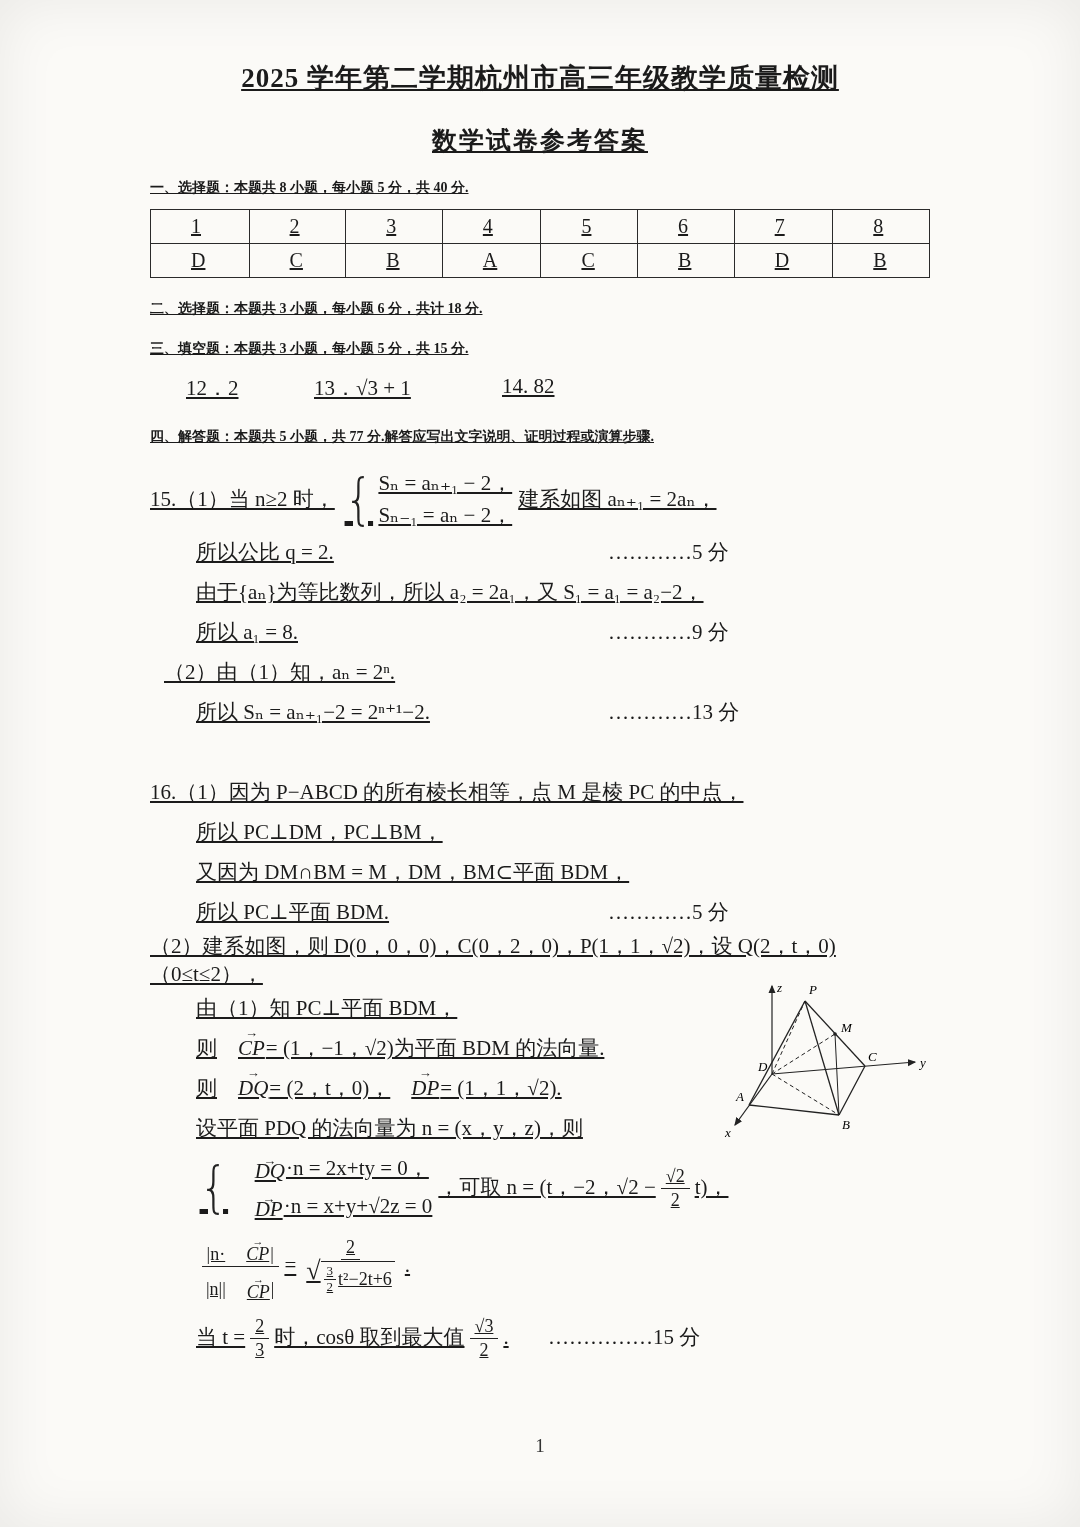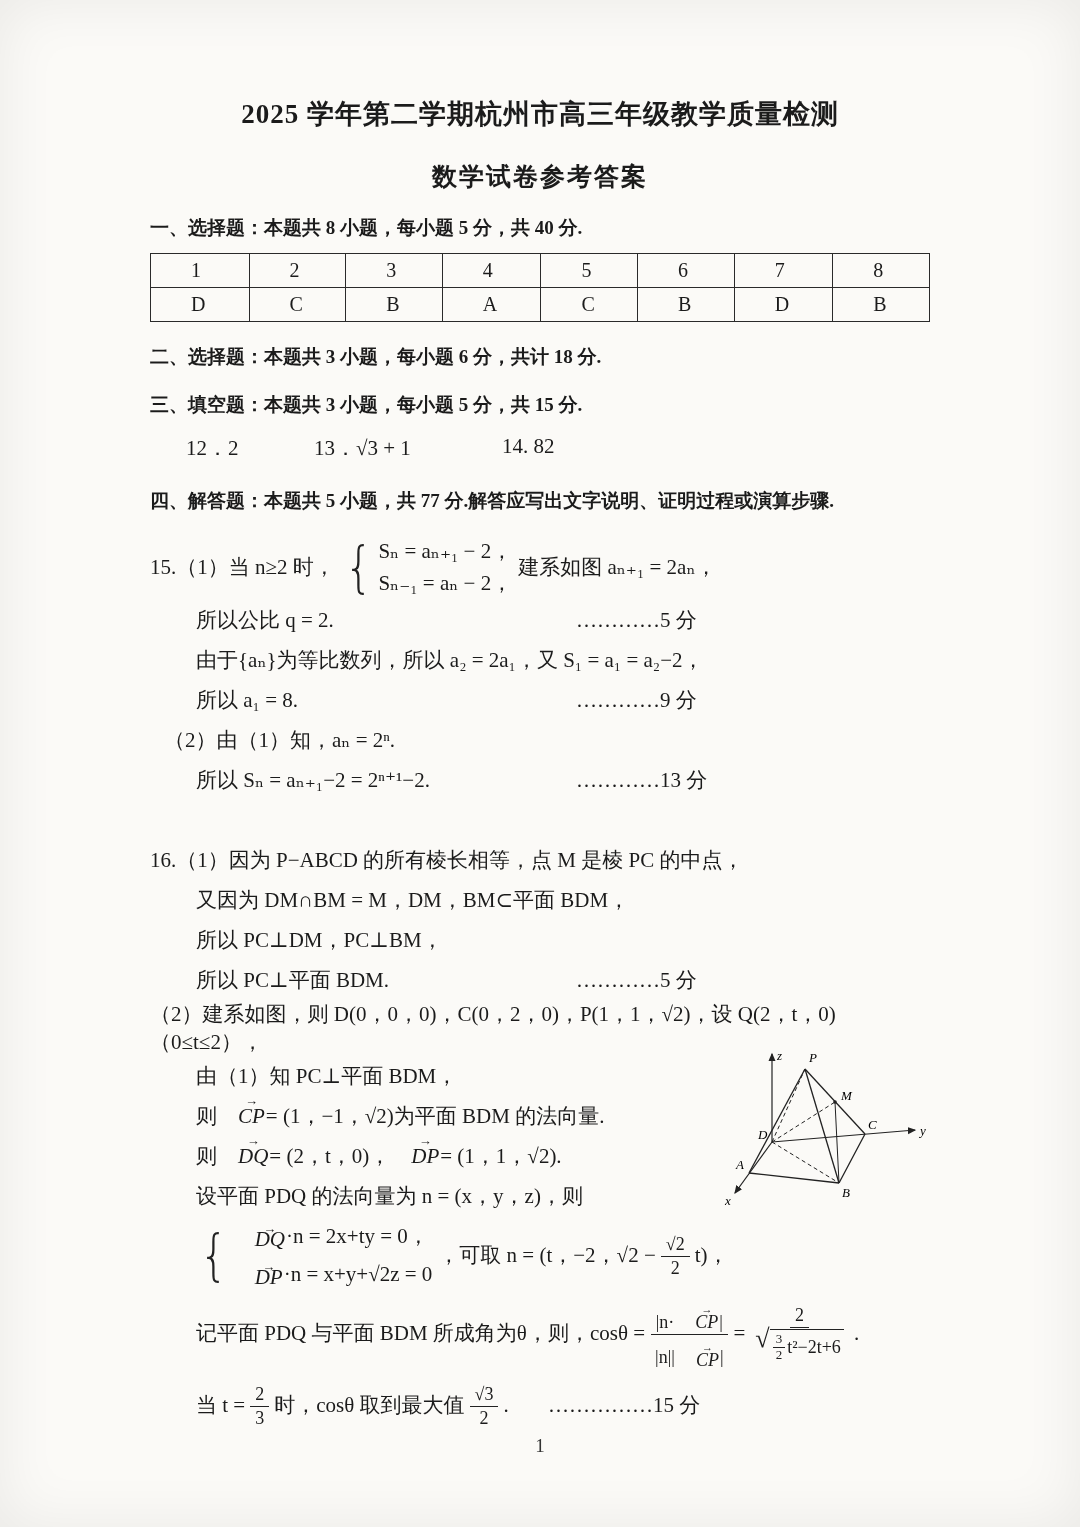--- a/index.html
+++ b/index.html
@@ -2,42 +2,43 @@
 <html><head>
 <meta charset="utf-8">
 <style>
   * { margin:0; padding:0; box-sizing:border-box; }
   html,body { width:1080px; background:#d9d9d6; }
   body { font-family:"Liberation Serif","DejaVu Serif",serif; color:#1b1b1b; }
   .page {
     position:relative; width:1080px; height:1527px; margin:0 auto;
     background:#fbfaf7; overflow:hidden;
     box-shadow: inset 0 0 60px rgba(0,0,0,0.07);
-    padding:96px 150px 0 150px;
+    padding:60px 150px 0 150px;
+    text-decoration:underline;
   }
   .doc-title { text-align:center; font-size:27px; font-weight:bold; letter-spacing:1px; }
   .doc-subtitle { text-align:center; font-size:25px; font-weight:bold; margin-top:28px; letter-spacing:2px; }
 
-  .sec-head { font-size:19px; font-weight:bold; margin-top:22px; }
+  .sec-head { font-size:14px; font-weight:bold; margin-top:22px; }
 
   table.ans-table { width:100%; border-collapse:collapse; margin-top:12px; }
   table.ans-table td {
     border:1.4px solid #2a2a2a; height:34px; text-align:left;
     font-size:20px; padding-left:40px;
   }
 
   .ans-row { font-size:21px; margin-top:16px; padding-left:36px; display:flex; }
   .ans-row .ans-item-1 { width:128px; }
   .ans-row .ans-item-2 { width:188px; }
 
   .solution { font-size:21px; }
   .sol-line { position:relative; display:flex; align-items:center; min-height:40px; }
   .ind1 { margin-left:46px; }
   .ind2 { margin-left:14px; }
-  .marks { position:absolute; left:380px; top:50%; transform:translateY(-50%); white-space:nowrap; }
+  .marks { position:absolute; left:412px; top:50%; transform:translateY(-50%); white-space:nowrap; }
   .marks-15 { left:352px; }
 
   .system { display:inline-flex; align-items:center; margin:0 6px; }
   .brace { font-size:56px; font-weight:200; line-height:0.9;
            font-family:"DejaVu Sans","Liberation Sans",sans-serif; color:#222; transform:scaleX(0.8); }
   .sys-lines { display:inline-flex; flex-direction:column; row-gap:3px; margin-left:2px; }
   .sys-lines > span { line-height:29px; display:inline-flex; align-items:center; }
 
   .vec { position:relative; display:inline-block; font-style:italic; padding:0 1px;margin-left:20px; }
   .vec::after {
@@ -141,24 +142,24 @@
       <span>所以 Sₙ = aₙ₊₁−2 = 2ⁿ⁺¹−2.</span>
       <span class="marks">…………13 分</span>
     </div>
   </div>
 
   <div class="solution" style="margin-top:40px;">
     <div class="sol-line">
       <span>16.（1）因为 P−ABCD 的所有棱长相等，点 M 是棱 PC 的中点，</span>
     </div>
     <div class="sol-line ind1">
+      <span>所以 PC⊥DM，PC⊥BM，</span>
+    </div>
+    <div class="sol-line ind1">
       <span>又因为 DM∩BM = M，DM，BM⊂平面 BDM，</span>
-    </div>
-    <div class="sol-line ind1">
-      <span>所以 PC⊥DM，PC⊥BM，</span>
     </div>
     <div class="sol-line ind1">
       <span>所以 PC⊥平面 BDM.</span>
       <span class="marks">…………5 分</span>
     </div>
 
     <div class="p16-sub">
       <div class="sol-line">
         <span>（2）建系如图，则 D(0，0，0)，C(0，2，0)，P(1，1，√2)，设 Q(2，t，0)（0≤t≤2），</span>
       </div>
@@ -197,21 +198,20 @@
         </span>
         <span>，可取 n = (t，−2，√2 −</span>
         <span class="fr small">
           <span class="num">√2</span>
           <span class="den">2</span>
         </span>
         <span>t)，</span>
       </div>
 
       <div class="sol-line ind1 tall">
-        <span>记平面 PDQ 与平面 BDM 所成角为θ，则，cosθ =</span>
         <span class="fr small">
           <span class="num" style="padding-top:10px;">
             <span>|n·</span>
             <span class="vec">CP</span>
             <span>|</span>
           </span>
           <span class="den" style="padding-top:9px;">
             <span>|n||</span>
             <span class="vec">CP</span>
             <span>|</span>

